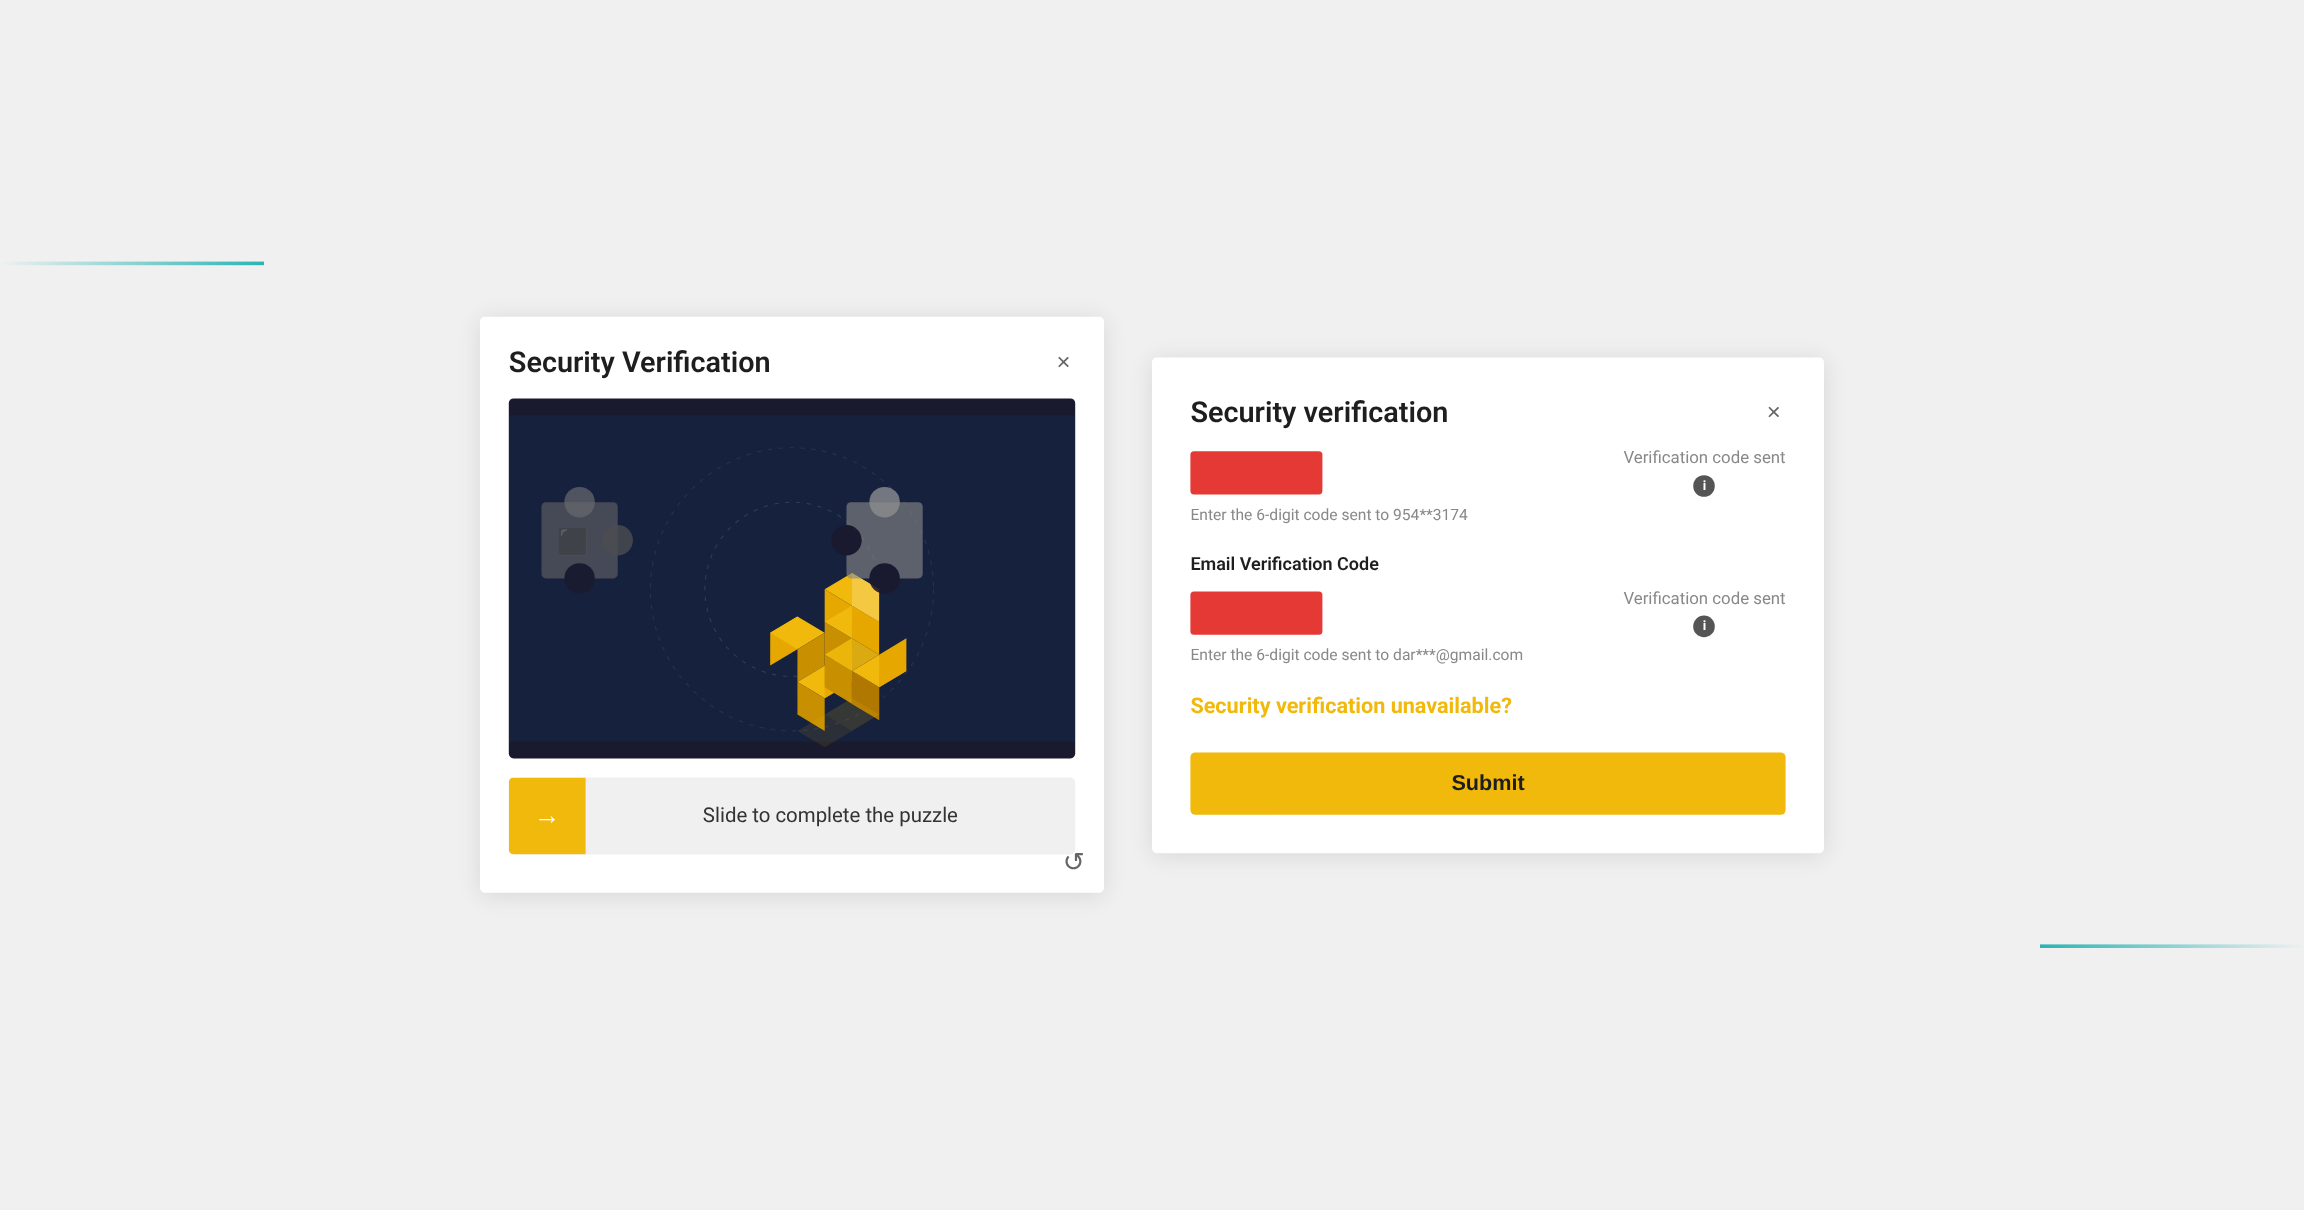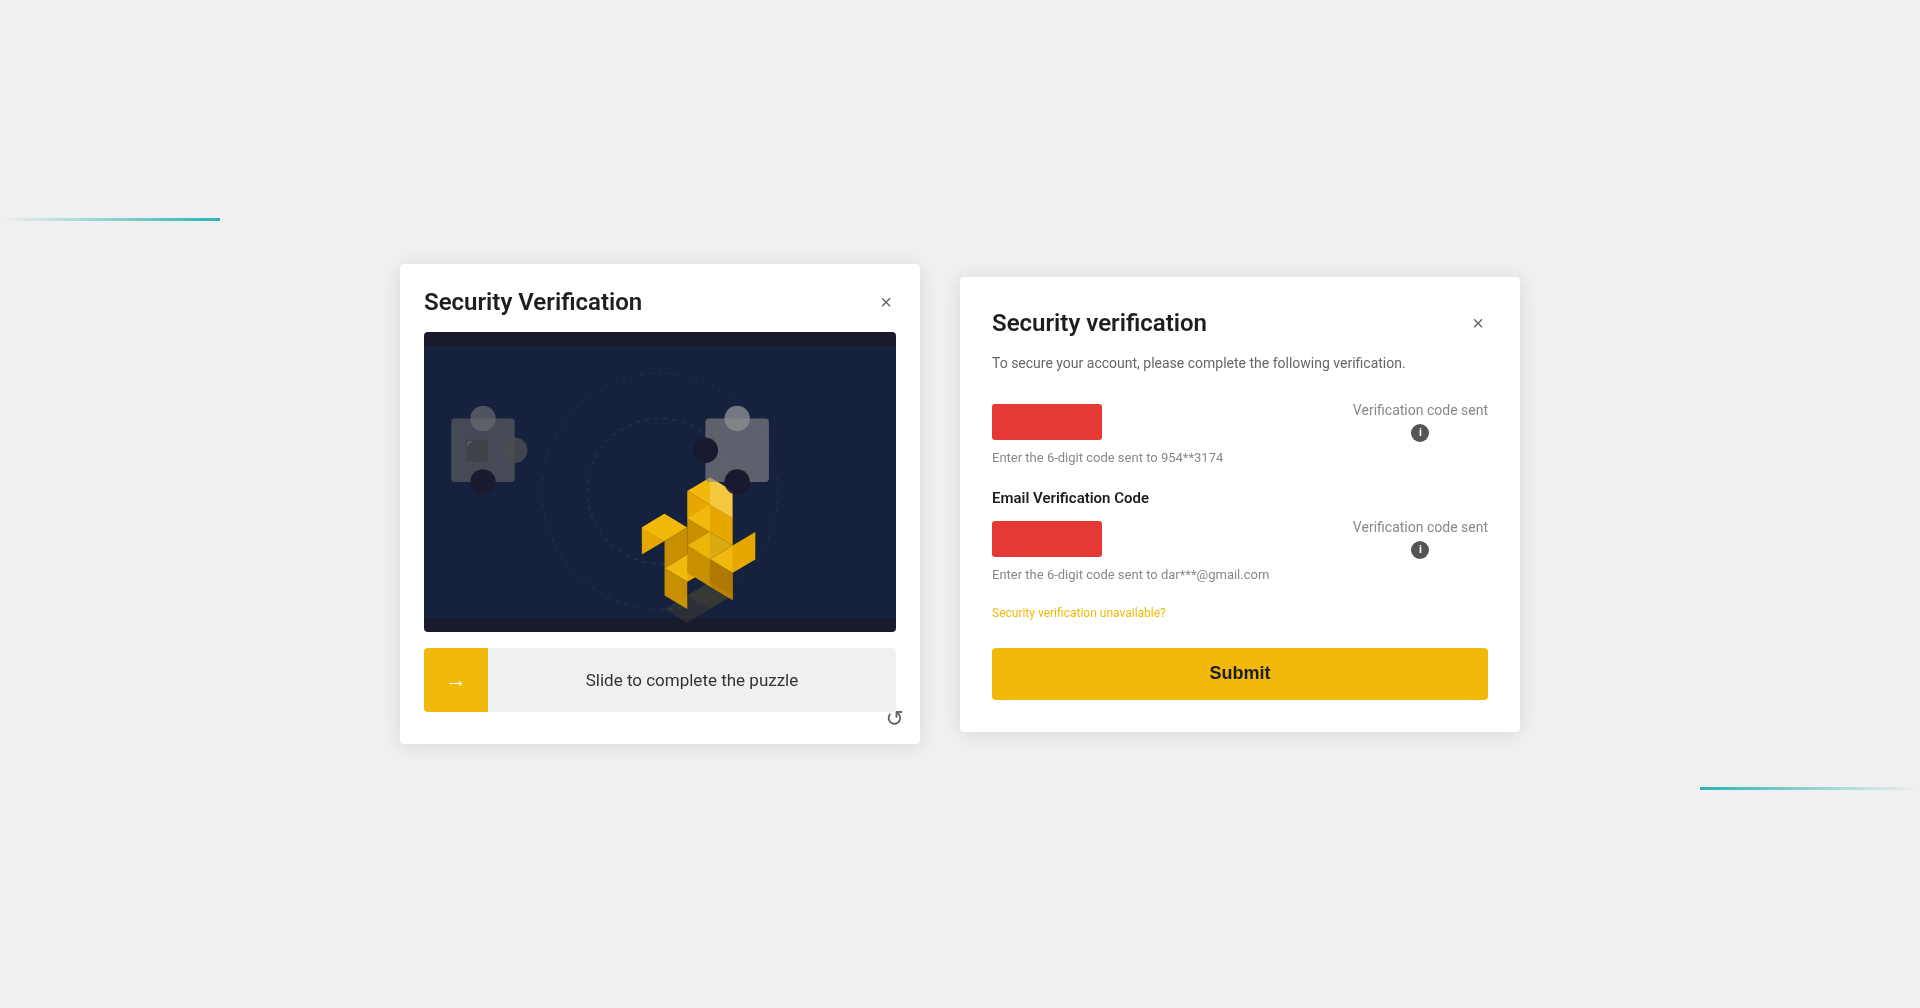--- a/index.html
+++ b/index.html
@@ -191,23 +191,23 @@
       font-weight: bold;
     }
 
     .hint-text {
       font-size: 13px;
       color: #888;
       margin-bottom: 24px;
     }
 
     .unavailable-link {
-      font-size: 12px;
+      font-size: 18px;
       color: #f0b90b;
-      font-weight: 400;
+      font-weight: 700;
       cursor: pointer;
       margin-bottom: 28px;
       display: block;
       text-decoration: none;
     }
 
     .submit-btn {
       width: 100%;
       height: 52px;
       background: #f0b90b;
@@ -301,21 +301,20 @@
 
   <button class="refresh-btn">↺</button>
 </div>
 
 <div class="panel-right">
   <div class="panel-header">
     <span class="panel-title">Security verification</span>
     <button class="close-btn">×</button>
   </div>
 
-  <p class="subtitle">To secure your account, please complete the following verification.</p>
 
   
   <div>
     <div class="code-row">
       <div class="code-input-red"></div>
       <span class="code-sent-label">
         <span>Verification code sent</span>
         <span class="info-icon">i</span>
       </span>
     </div>

